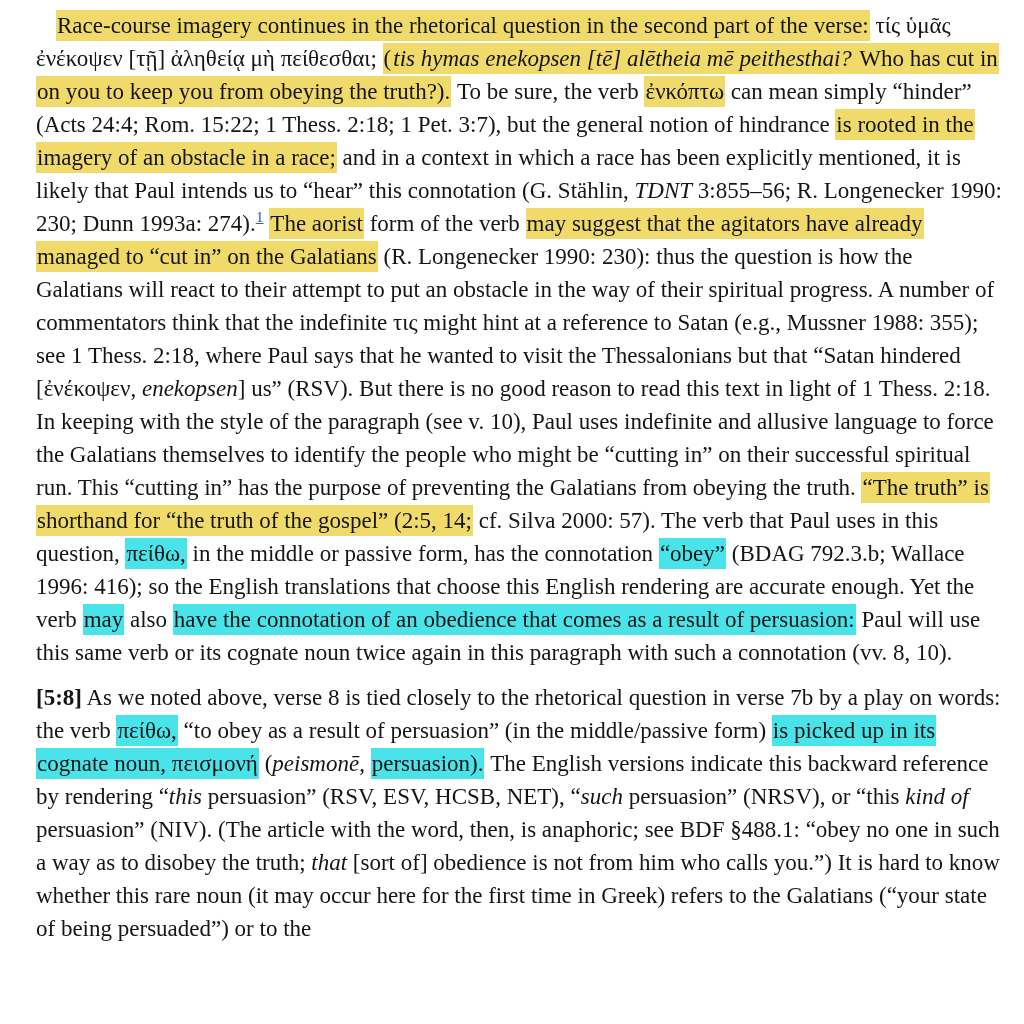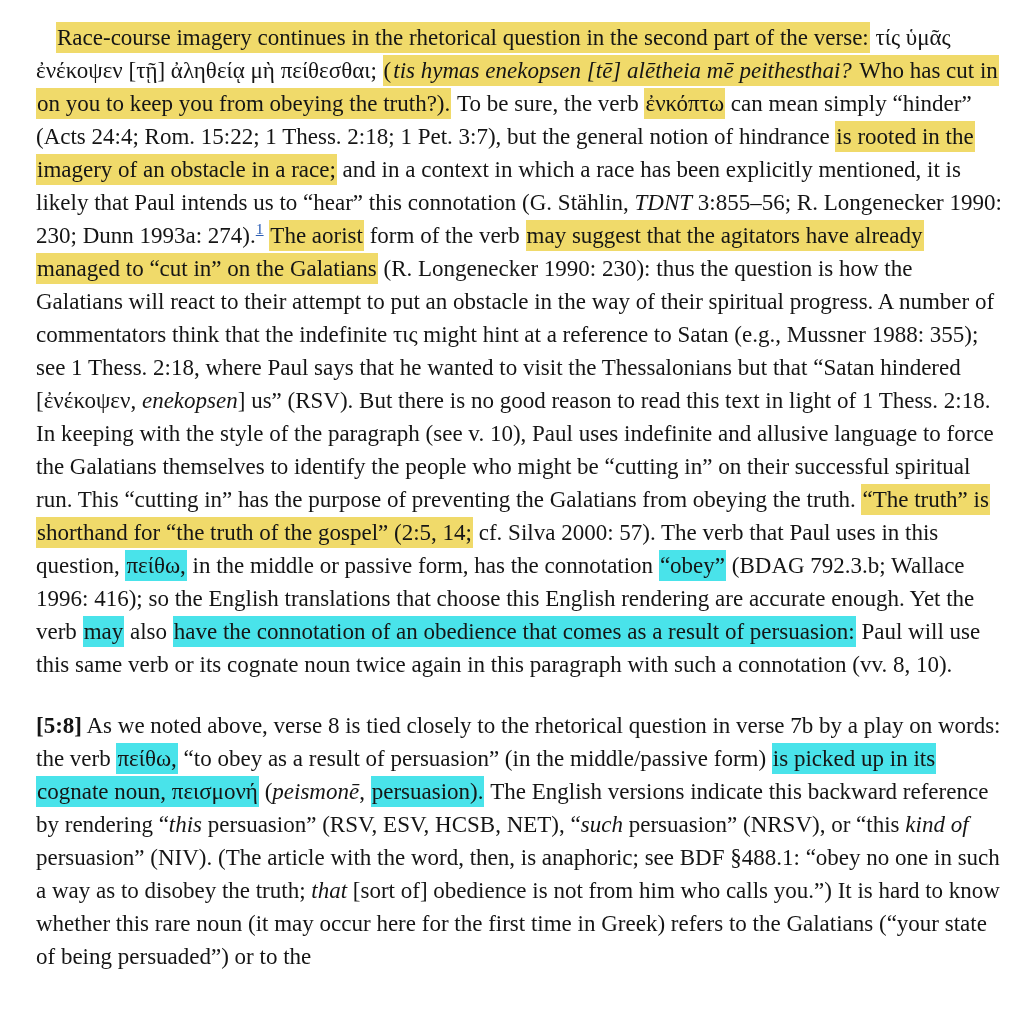--- a/index.html
+++ b/index.html
@@ -4,37 +4,37 @@
 <style>
   html, body {
     margin: 0;
     padding: 0;
     background: #ffffff;
   }
   .page {
     width: 1024px;
     height: 1024px;
     box-sizing: border-box;
-    padding: 21px 22px 0 36px;
+    padding: 9px 22px 0 36px;
     overflow: hidden;
     background: #ffffff;
     font-family: "Liberation Serif", serif;
     font-size: 23px;
     line-height: 33px;
     color: var(--txt, #151515);
     text-align: left;
   }
   .para {
     margin: 0;
   }
   .para.indent {
     text-indent: 20px;
   }
   .para + .para {
-    margin-top: 28px;
+    margin-top: 12px;
   }
   .hl-yellow {
     background: var(--hl-y, #f0da6a);
     padding: 3px 1px;
     box-decoration-break: clone;
     -webkit-box-decoration-break: clone;
   }
   .hl-cyan {
     background: var(--hl-c, #49e3ea);
     padding: 3px 1px;

